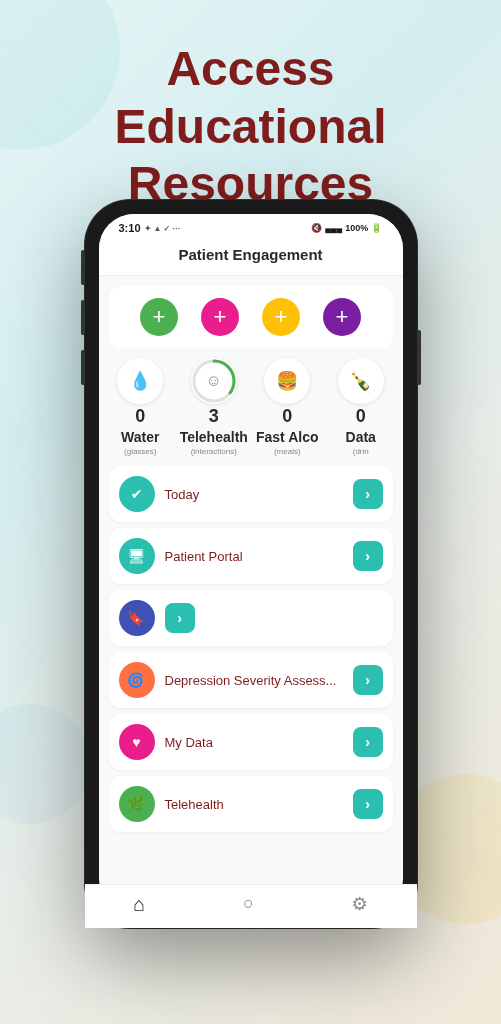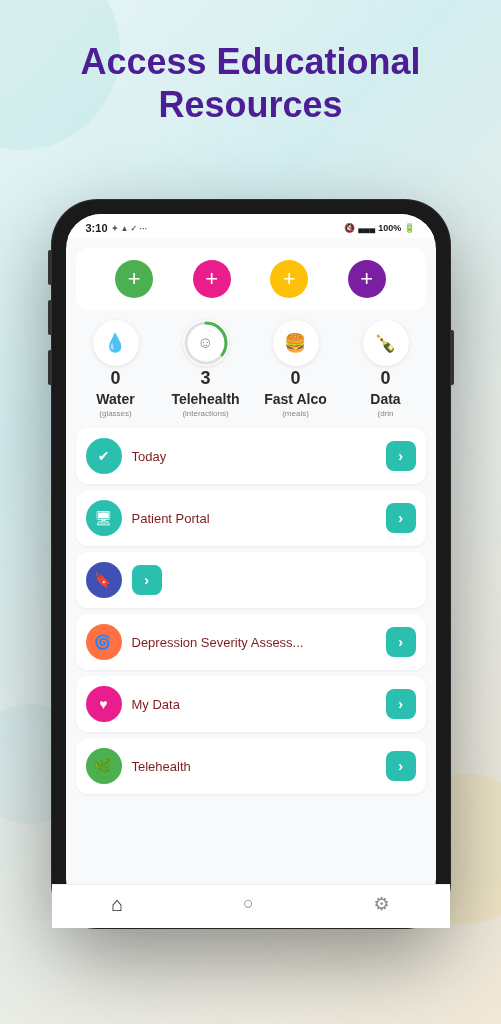--- a/index.html
+++ b/index.html
@@ -27,33 +27,33 @@
       pointer-events: none;
     }
 
     .page-title {
       text-align: center;
       padding: 40px 40px 20px;
       position: relative;
       z-index: 1;
     }
     .page-title h1 {
-      font-size: 36px;
+      font-size: 48px;
       font-weight: 700;
-      color: #4c1d95;
+      color: #7f1d1d;
       line-height: 1.2;
     }
 
     
     .phone-wrapper {
       position: absolute;
       top: 200px;
       left: 50%;
       transform: translateX(-50%);
-      width: 398px;
+      width: 332px;
       z-index: 2;
     }
 
     .phone {
       background: #1a1a1a;
       border-radius: 45px;
       padding: 14px;
       box-shadow: 0 30px 80px rgba(0,0,0,0.4), 0 0 0 1px #333;
       position: relative;
     }
@@ -288,20 +288,23 @@
           <span style="font-size:8px;color:#555;">✦ ▲ ✓ ···</span>
         </div>
         <div class="status-icons">
           <span>🔇</span>
           <span style="font-size:8px;">▄▄▄</span>
           <span style="font-size:9px;">100%</span>
           <span>🔋</span>
         </div>
       </div>
 
+      <div class="app-header">
+        <span>Patient Engagement</span>
+      </div>
 
       <div class="add-buttons-card">
         <div class="add-btn" style="background:#4CAF50;">+</div>
         <div class="add-btn" style="background:#e91e8c;">+</div>
         <div class="add-btn" style="background:#FFC107;">+</div>
         <div class="add-btn" style="background:#7B1FA2;">+</div>
       </div>
 
       <div class="stats-row">
 

